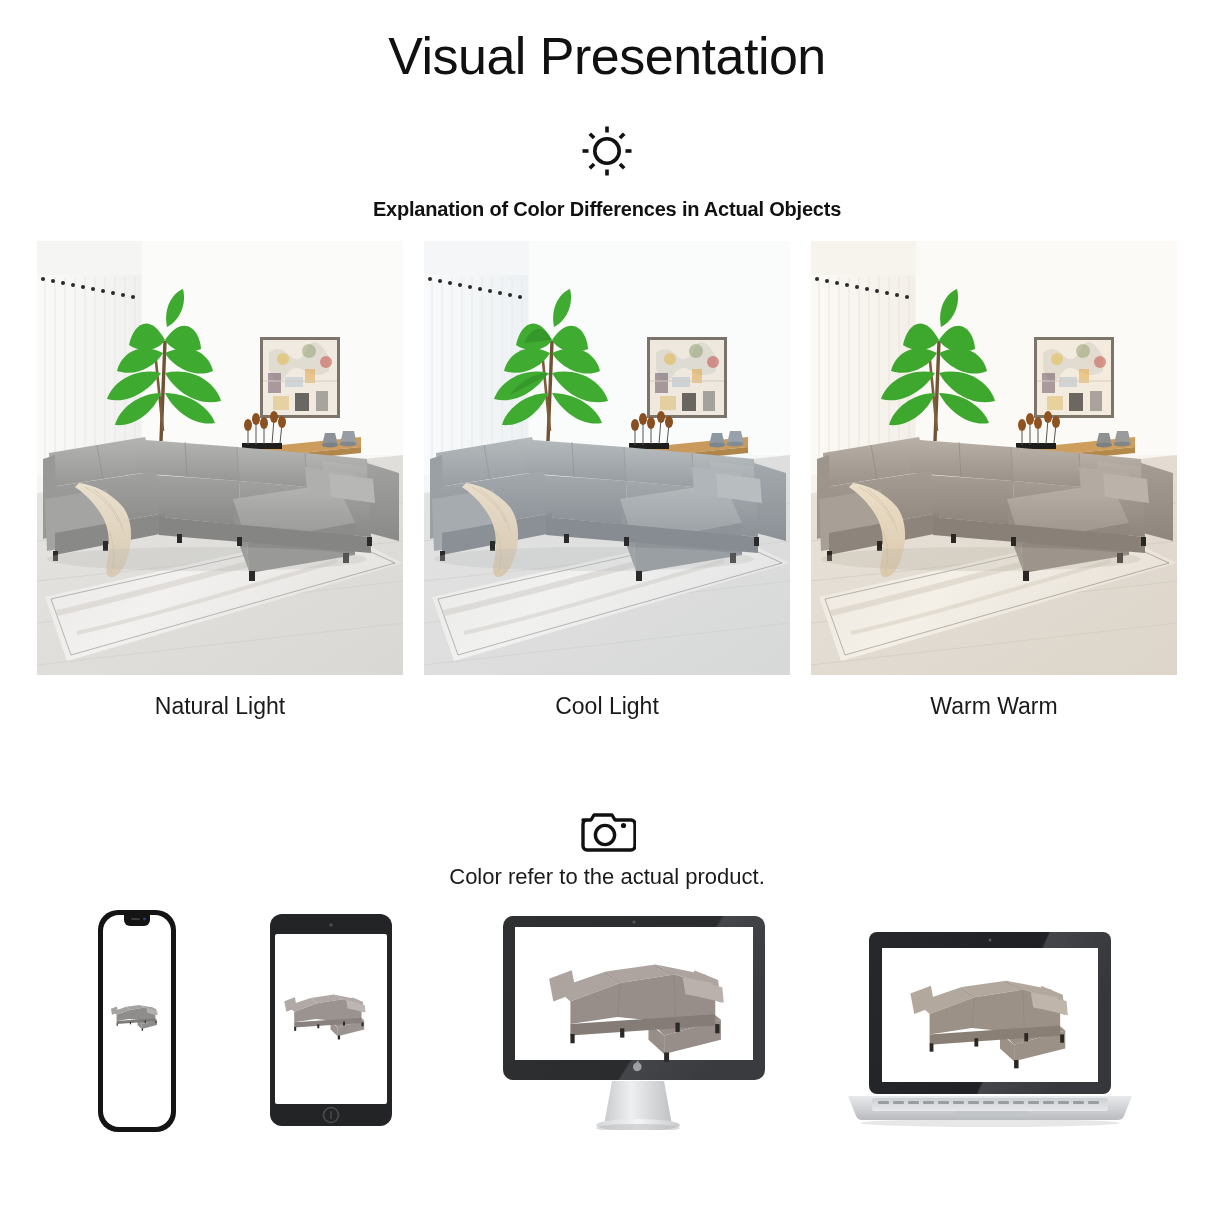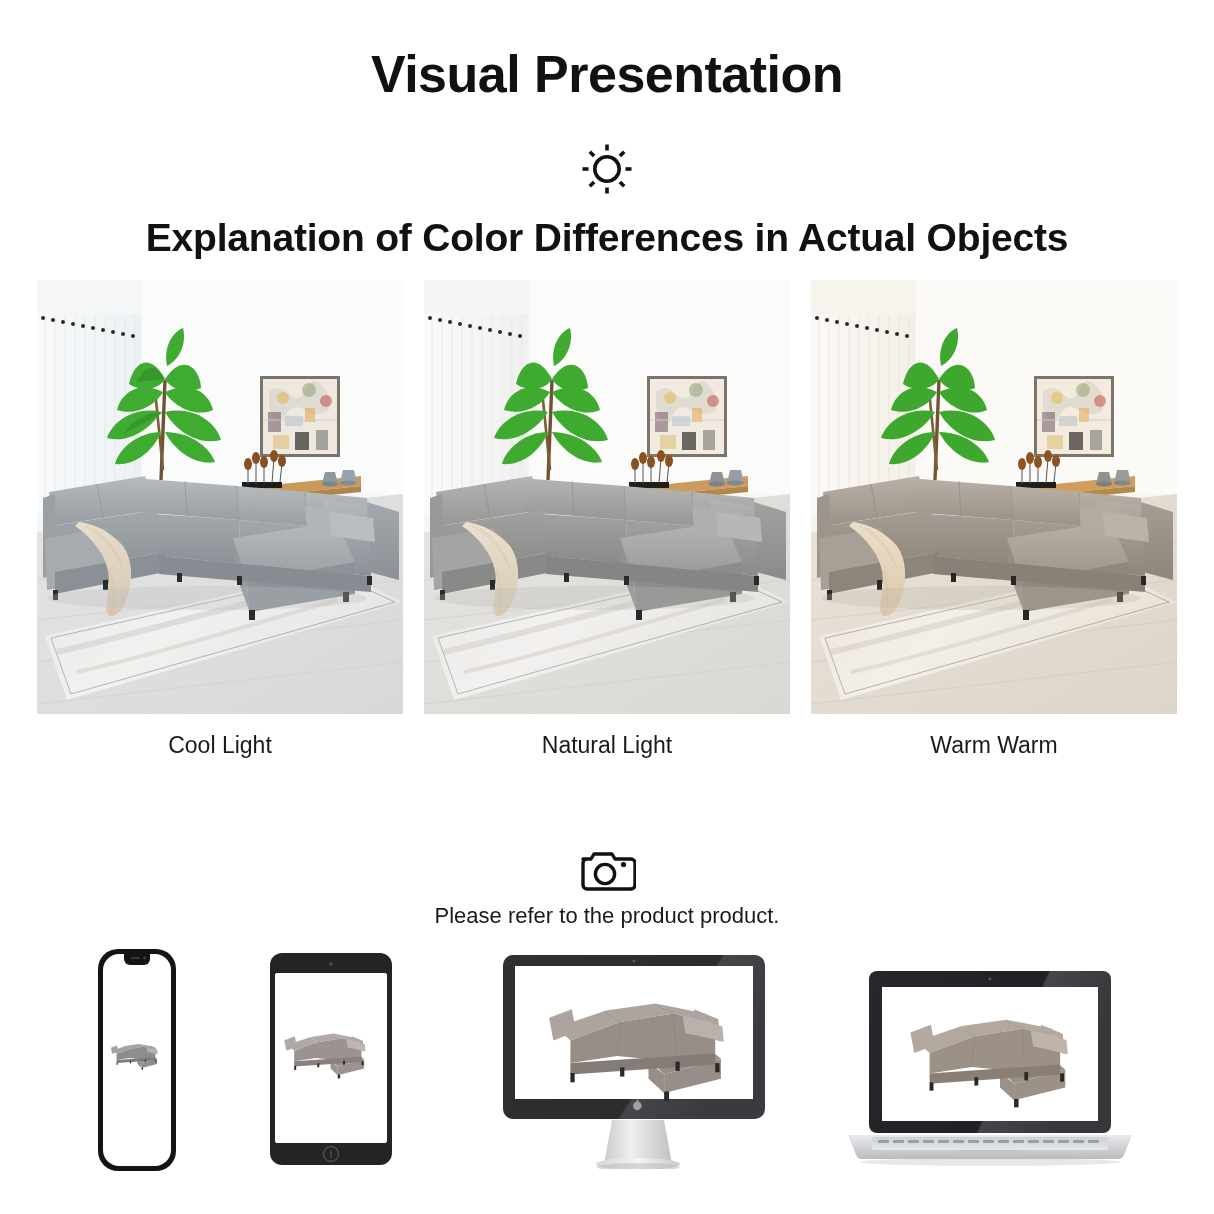--- a/index.html
+++ b/index.html
@@ -8,32 +8,32 @@
     background: #ffffff;
     font-family: "Liberation Sans", sans-serif;
     overflow: hidden;
     position: relative;
   }
   .page { width: 1214px; height: 1214px; position: relative; }
 
   .main-title {
     text-align: center;
     font-size: 52px;
-    font-weight: bold;
+    font-weight: normal;
     color: #111111;
     letter-spacing: -0.5px;
-    margin-top: 44px;
+    margin-top: 26px;
     font-stretch: condensed;
   }
 
   .icon-row { display: flex; justify-content: center; margin-top: 38px; }
 
   .section-head {
     text-align: center;
-    font-size: 39px;
+    font-size: 20px;
     font-weight: bold;
     color: #111111;
     margin-top: 16px;
     letter-spacing: -0.2px;
   }
 
   .panels {
     display: flex;
     justify-content: center;
     gap: 21px;
@@ -96,222 +96,20 @@
           <line x1="39.9" y1="14.1" x2="44.2" y2="9.8"></line>
           <line x1="9.8" y1="44.2" x2="14.1" y2="39.9"></line>
         </g>
       </svg>
     </span>
   </div>
 
   <h2 class="section-head">Explanation of Color Differences in Actual Objects</h2>
 
   <div class="panels">
-
-    <div class="panel-wrap">
-      <div class="panel">
-        <svg viewBox="0 0 366 434" preserveAspectRatio="none">
-          <defs>
-            <linearGradient id="c-wall" x1="0" y1="0" x2="0" y2="1">
-              <stop offset="0" stop-color="#fbfcfc"></stop>
-                <stop offset="1" stop-color="#f1f3f4"></stop>
-            </linearGradient>
-            <linearGradient id="c-floor" x1="0" y1="0" x2="1" y2="1">
-              <stop offset="0" stop-color="#e4e4e3"></stop>
-                <stop offset="1" stop-color="#d7d8d8"></stop>
-            </linearGradient>
-            <linearGradient id="c-rug" x1="0" y1="0" x2="1" y2="0.4">
-              <stop offset="0" stop-color="#e8e8e7"></stop>
-                <stop offset="0.45" stop-color="#f1f1f0"></stop>
-                <stop offset="1" stop-color="#e3e4e3"></stop>
-            </linearGradient>
-            <linearGradient id="c-cur" x1="0" y1="0" x2="1" y2="0">
-              <stop offset="0" stop-color="#f8fafb"></stop>
-                <stop offset="1" stop-color="#eef1f3"></stop>
-            </linearGradient>
-            <linearGradient id="c-sofa" x1="0" y1="0" x2="0" y2="1">
-              <stop offset="0" stop-color="#b5babd"></stop>
-                <stop offset="1" stop-color="#989ea2"></stop>
-            </linearGradient>
-            <linearGradient id="c-sofaD" x1="0" y1="0" x2="0" y2="1">
-              <stop offset="0" stop-color="#a2a8ac"></stop>
-                <stop offset="1" stop-color="#8b9196"></stop>
-            </linearGradient>
-            <linearGradient id="c-throw" x1="0" y1="0" x2="0" y2="1">
-              <stop offset="0" stop-color="#e8ddcb"></stop>
-                <stop offset="1" stop-color="#d6c7b0"></stop>
-            </linearGradient>
-          </defs>
-          <rect width="366" height="434" fill="url(#c-wall)"></rect>
-          <rect x="0" y="0" width="366" height="214" fill="#fafbfb"></rect>
-
-          <polygon points="0,0 105,0 105,230 0,250" fill="#f4f6f7"></polygon>
-
-          <rect x="0" y="34" width="104" height="200" fill="url(#c-cur)"></rect>
-          <g stroke="#e6eaec" stroke-width="1">
-            <line x1="8" y1="36" x2="8" y2="232"></line>
-              <line x1="18" y1="36" x2="18" y2="232"></line>
-            <line x1="28" y1="36" x2="28" y2="232"></line>
-              <line x1="38" y1="36" x2="38" y2="232"></line>
-            <line x1="48" y1="36" x2="48" y2="232"></line>
-              <line x1="58" y1="36" x2="58" y2="232"></line>
-            <line x1="68" y1="36" x2="68" y2="232"></line>
-              <line x1="78" y1="36" x2="78" y2="232"></line>
-            <line x1="88" y1="36" x2="88" y2="232"></line>
-              <line x1="98" y1="36" x2="98" y2="232"></line>
-          </g>
-
-          <g fill="#2a2a2a">
-            <circle cx="6" cy="38" r="2"></circle>
-              <circle cx="16" cy="40" r="2"></circle>
-              <circle cx="26" cy="42" r="2"></circle>
-            <circle cx="36" cy="44" r="2"></circle>
-              <circle cx="46" cy="46" r="2"></circle>
-              <circle cx="56" cy="48" r="2"></circle>
-            <circle cx="66" cy="50" r="2"></circle>
-              <circle cx="76" cy="52" r="2"></circle>
-              <circle cx="86" cy="54" r="2"></circle>
-            <circle cx="96" cy="56" r="2"></circle>
-          </g>
-
-          <polygon points="0,252 366,214 366,434 0,434" fill="url(#c-floor)"></polygon>
-          <g stroke="#cfd0d0" stroke-width="0.9" opacity="0.8">
-            <line x1="0" y1="300" x2="366" y2="262"></line>
-              <line x1="0" y1="340" x2="366" y2="300"></line>
-            <line x1="0" y1="382" x2="366" y2="340"></line>
-              <line x1="0" y1="424" x2="366" y2="382"></line>
-          </g>
-
-          <polygon points="8,356 300,290 366,322 30,420" fill="url(#c-rug)"></polygon>
-          <polygon points="14,358 297,294 358,322 34,414" fill="none" stroke="#6a6a6a" stroke-width="0.8" opacity="0.55"></polygon>
-          <path d="M20,372 C90,356 180,330 280,306" stroke="#d2cfcb" stroke-width="6" fill="none" opacity="0.6"></path>
-          <path d="M40,392 C120,374 210,346 300,320" stroke="#cfcbc6" stroke-width="4" fill="none" opacity="0.5"></path>
-
-          <g>
-            <path d="M124,200 L128,100" stroke="#6f5233" stroke-width="3.4" fill="none"></path>
-            <path d="M126,190 L118,110" stroke="#7d5c39" stroke-width="2.6" fill="none"></path>
-            <g fill="#3fab31">
-              <path d="M128,99 C112,70 96,84 92,104 C104,112 122,110 128,99Z"></path>
-              <path d="M128,99 C146,72 163,88 164,108 C150,114 134,110 128,99Z"></path>
-              <path d="M126,112 C104,100 84,112 80,130 C98,136 118,126 126,112Z"></path>
-              <path d="M128,112 C152,100 172,112 176,130 C158,138 136,126 128,112Z"></path>
-              <path d="M124,132 C100,126 76,140 70,158 C92,164 114,148 124,132Z"></path>
-              <path d="M128,132 C154,126 178,140 184,160 C160,166 138,150 128,132Z"></path>
-              <path d="M124,152 C102,152 82,168 78,184 C100,186 118,168 124,152Z"></path>
-              <path d="M128,152 C152,152 172,166 178,182 C156,186 136,168 128,152Z"></path>
-              <path d="M130,86 C126,66 136,52 146,48 C150,64 142,80 130,86Z"></path>
-            </g>
-            <g fill="#2f8a25" opacity="0.55">
-              <path d="M128,99 C118,80 106,88 100,102"></path>
-              <path d="M128,132 C112,130 94,142 86,154"></path>
-            </g>
-          </g>
-
-          <g>
-            <rect x="223" y="96" width="80" height="81" fill="#7a736c"></rect>
-            <rect x="226" y="99" width="74" height="75" fill="#efe9e0"></rect>
-            <g opacity="0.92">
-              <rect x="226" y="99" width="74" height="75" fill="#eee8df"></rect>
-              <path d="M232,112 q10,-9 20,2 t18,-6 t22,8 v14 q-12,8 -24,0 t-20,6 t-16,-8Z" fill="#d8d6cd" opacity="0.8"></path>
-              <circle cx="246" cy="118" r="6" fill="#e0b955" opacity="0.65"></circle>
-              <circle cx="272" cy="110" r="7" fill="#8b9a6b" opacity="0.55"></circle>
-              <circle cx="289" cy="121" r="6" fill="#c2504a" opacity="0.6"></circle>
-              <rect x="231" y="132" width="13" height="20" fill="#6d5668" opacity="0.6"></rect>
-              <rect x="248" y="136" width="18" height="10" fill="#bcc8d4" opacity="0.7"></rect>
-              <rect x="268" y="128" width="10" height="14" fill="#e2a03c" opacity="0.55"></rect>
-              <rect x="236" y="155" width="16" height="14" fill="#d8b257" opacity="0.5"></rect>
-              <rect x="258" y="152" width="14" height="18" fill="#2d2b29" opacity="0.75"></rect>
-              <rect x="279" y="150" width="12" height="20" fill="#5d5d5b" opacity="0.55"></rect>
-              <path d="M226,140 h74" stroke="#cfc9bf" stroke-width="1"></path>
-            </g>
-          </g>
-
-          <g>
-            <polygon points="204,208 324,196 324,206 204,218" fill="#c99a5b"></polygon>
-            <polygon points="204,218 324,206 324,212 204,224" fill="#b0854a"></polygon>
-            <rect x="205" y="202" width="40" height="6" fill="#1d1d1d"></rect>
-            <g stroke="#555" stroke-width="1" fill="none">
-              <line x1="211" y1="204" x2="211" y2="186"></line>
-                <line x1="219" y1="204" x2="219" y2="180"></line>
-              <line x1="227" y1="203" x2="227" y2="184"></line>
-                <line x1="235" y1="203" x2="237" y2="178"></line>
-              <line x1="243" y1="202" x2="245" y2="183"></line>
-            </g>
-            <g fill="#8a4f20">
-              <ellipse cx="211" cy="184" rx="4" ry="6"></ellipse>
-                <ellipse cx="219" cy="178" rx="4" ry="6"></ellipse>
-              <ellipse cx="227" cy="182" rx="4" ry="6"></ellipse>
-                <ellipse cx="237" cy="176" rx="4" ry="6"></ellipse>
-              <ellipse cx="245" cy="181" rx="4" ry="6"></ellipse>
-            </g>
-            <g>
-              <path d="M285,204 l3,-12 h10 l3,12Z" fill="#8c97a0"></path>
-              <ellipse cx="293" cy="204" rx="8" ry="2.6" fill="#7b868f"></ellipse>
-              <path d="M303,203 l3,-13 h11 l3,13Z" fill="#97a2ab"></path>
-              <ellipse cx="311" cy="203" rx="8.5" ry="2.6" fill="#818c95"></ellipse>
-            </g>
-          </g>
-
-          <g>
-
-            <polygon points="12,212 108,196 118,230 14,246" fill="url(#c-sofa)"></polygon>
-            <polygon points="96,198 200,206 202,240 100,232" fill="url(#c-sofa)"></polygon>
-            <polygon points="200,206 268,212 270,246 202,240" fill="url(#c-sofa)"></polygon>
-            <polygon points="268,212 330,218 332,252 270,246" fill="url(#c-sofa)"></polygon>
-            <g stroke="#8f9498" stroke-width="1" opacity="0.7" fill="none">
-              <line x1="60" y1="204" x2="66" y2="238"></line>
-              <line x1="148" y1="201" x2="150" y2="236"></line>
-              <line x1="200" y1="206" x2="202" y2="240"></line>
-              <line x1="268" y1="212" x2="270" y2="246"></line>
-            </g>
-
-            <polygon points="286,220 346,228 348,262 288,254" fill="url(#c-sofa)"></polygon>
-            <polygon points="330,222 362,232 362,300 332,292" fill="url(#c-sofaD)"></polygon>
-
-            <polygon points="14,246 120,230 128,272 18,292" fill="url(#c-sofaD)"></polygon>
-            <polygon points="118,234 202,240 204,284 122,276" fill="url(#c-sofaD)"></polygon>
-            <polygon points="202,240 270,246 272,290 204,284" fill="url(#c-sofaD)"></polygon>
-            <polygon points="270,246 332,252 334,296 272,290" fill="url(#c-sofaD)"></polygon>
-
-            <polygon points="6,218 18,214 20,294 6,298" fill="#9aa0a4"></polygon>
-            <polygon points="8,258 70,248 72,300 10,310" fill="#a5abaf"></polygon>
-
-            <polygon points="196,258 300,242 318,282 210,302" fill="url(#c-sofa)"></polygon>
-            <polygon points="196,262 210,302 212,330 198,292" fill="#93999d"></polygon>
-            <polygon points="210,302 318,282 318,314 212,332" fill="#8d9398"></polygon>
-
-            <polygon points="268,226 318,232 320,258 270,252" fill="#b0b5b9"></polygon>
-            <polygon points="292,232 336,238 338,262 294,256" fill="#b8bdc0"></polygon>
-
-            <polygon points="18,292 128,272 128,292 18,314" fill="#8a9095"></polygon>
-            <polygon points="122,276 334,296 334,312 122,294" fill="#868c91"></polygon>
-
-            <g fill="#2a2a2a">
-              <rect x="16" y="310" width="5" height="10"></rect>
-              <rect x="66" y="300" width="5" height="10"></rect>
-              <rect x="140" y="293" width="5" height="9"></rect>
-              <rect x="200" y="296" width="5" height="9"></rect>
-              <rect x="212" y="330" width="6" height="10"></rect>
-              <rect x="306" y="312" width="6" height="10"></rect>
-              <rect x="330" y="296" width="5" height="9"></rect>
-            </g>
-
-            <path d="M42,242 C58,244 74,252 86,266 C96,280 96,300 90,318 C86,330 80,336 74,336 C70,336 68,330 70,320 C74,300 72,284 62,270 C54,258 44,250 38,246Z" fill="url(#c-throw)"></path>
-            <g stroke="#cbbba3" stroke-width="0.8" opacity="0.7" fill="none">
-              <path d="M48,246 C62,254 76,266 82,282"></path>
-              <path d="M56,248 C70,258 82,272 86,290"></path>
-              <path d="M72,290 C78,304 78,320 74,332"></path>
-            </g>
-          </g>
-
-          <ellipse cx="170" cy="318" rx="160" ry="12" fill="#b9bcbe" opacity="0.3"></ellipse>
-        </svg>
-      </div>
-      <div class="panel-caption">Cool Light</div>
-    </div>
 
     <div class="panel-wrap">
       <div class="panel">
         <svg viewBox="0 0 366 434" preserveAspectRatio="none">
           <defs>
             <linearGradient id="n-wall" x1="0" y1="0" x2="0" y2="1">
               <stop offset="0" stop-color="#fcfcfb"></stop>
                 <stop offset="1" stop-color="#f2f2f0"></stop>
             </linearGradient>
             <linearGradient id="n-floor" x1="0" y1="0" x2="1" y2="1">
@@ -481,20 +279,222 @@
           <ellipse cx="170" cy="318" rx="160" ry="12" fill="#b8b9b6" opacity="0.3"></ellipse>
         </svg>
       </div>
       <div class="panel-caption">Natural Light</div>
     </div>
 
     <div class="panel-wrap">
       <div class="panel">
         <svg viewBox="0 0 366 434" preserveAspectRatio="none">
           <defs>
+            <linearGradient id="c-wall" x1="0" y1="0" x2="0" y2="1">
+              <stop offset="0" stop-color="#fbfcfc"></stop>
+                <stop offset="1" stop-color="#f1f3f4"></stop>
+            </linearGradient>
+            <linearGradient id="c-floor" x1="0" y1="0" x2="1" y2="1">
+              <stop offset="0" stop-color="#e4e4e3"></stop>
+                <stop offset="1" stop-color="#d7d8d8"></stop>
+            </linearGradient>
+            <linearGradient id="c-rug" x1="0" y1="0" x2="1" y2="0.4">
+              <stop offset="0" stop-color="#e8e8e7"></stop>
+                <stop offset="0.45" stop-color="#f1f1f0"></stop>
+                <stop offset="1" stop-color="#e3e4e3"></stop>
+            </linearGradient>
+            <linearGradient id="c-cur" x1="0" y1="0" x2="1" y2="0">
+              <stop offset="0" stop-color="#f8fafb"></stop>
+                <stop offset="1" stop-color="#eef1f3"></stop>
+            </linearGradient>
+            <linearGradient id="c-sofa" x1="0" y1="0" x2="0" y2="1">
+              <stop offset="0" stop-color="#b5babd"></stop>
+                <stop offset="1" stop-color="#989ea2"></stop>
+            </linearGradient>
+            <linearGradient id="c-sofaD" x1="0" y1="0" x2="0" y2="1">
+              <stop offset="0" stop-color="#a2a8ac"></stop>
+                <stop offset="1" stop-color="#8b9196"></stop>
+            </linearGradient>
+            <linearGradient id="c-throw" x1="0" y1="0" x2="0" y2="1">
+              <stop offset="0" stop-color="#e8ddcb"></stop>
+                <stop offset="1" stop-color="#d6c7b0"></stop>
+            </linearGradient>
+          </defs>
+          <rect width="366" height="434" fill="url(#c-wall)"></rect>
+          <rect x="0" y="0" width="366" height="214" fill="#fafbfb"></rect>
+
+          <polygon points="0,0 105,0 105,230 0,250" fill="#f4f6f7"></polygon>
+
+          <rect x="0" y="34" width="104" height="200" fill="url(#c-cur)"></rect>
+          <g stroke="#e6eaec" stroke-width="1">
+            <line x1="8" y1="36" x2="8" y2="232"></line>
+              <line x1="18" y1="36" x2="18" y2="232"></line>
+            <line x1="28" y1="36" x2="28" y2="232"></line>
+              <line x1="38" y1="36" x2="38" y2="232"></line>
+            <line x1="48" y1="36" x2="48" y2="232"></line>
+              <line x1="58" y1="36" x2="58" y2="232"></line>
+            <line x1="68" y1="36" x2="68" y2="232"></line>
+              <line x1="78" y1="36" x2="78" y2="232"></line>
+            <line x1="88" y1="36" x2="88" y2="232"></line>
+              <line x1="98" y1="36" x2="98" y2="232"></line>
+          </g>
+
+          <g fill="#2a2a2a">
+            <circle cx="6" cy="38" r="2"></circle>
+              <circle cx="16" cy="40" r="2"></circle>
+              <circle cx="26" cy="42" r="2"></circle>
+            <circle cx="36" cy="44" r="2"></circle>
+              <circle cx="46" cy="46" r="2"></circle>
+              <circle cx="56" cy="48" r="2"></circle>
+            <circle cx="66" cy="50" r="2"></circle>
+              <circle cx="76" cy="52" r="2"></circle>
+              <circle cx="86" cy="54" r="2"></circle>
+            <circle cx="96" cy="56" r="2"></circle>
+          </g>
+
+          <polygon points="0,252 366,214 366,434 0,434" fill="url(#c-floor)"></polygon>
+          <g stroke="#cfd0d0" stroke-width="0.9" opacity="0.8">
+            <line x1="0" y1="300" x2="366" y2="262"></line>
+              <line x1="0" y1="340" x2="366" y2="300"></line>
+            <line x1="0" y1="382" x2="366" y2="340"></line>
+              <line x1="0" y1="424" x2="366" y2="382"></line>
+          </g>
+
+          <polygon points="8,356 300,290 366,322 30,420" fill="url(#c-rug)"></polygon>
+          <polygon points="14,358 297,294 358,322 34,414" fill="none" stroke="#6a6a6a" stroke-width="0.8" opacity="0.55"></polygon>
+          <path d="M20,372 C90,356 180,330 280,306" stroke="#d2cfcb" stroke-width="6" fill="none" opacity="0.6"></path>
+          <path d="M40,392 C120,374 210,346 300,320" stroke="#cfcbc6" stroke-width="4" fill="none" opacity="0.5"></path>
+
+          <g>
+            <path d="M124,200 L128,100" stroke="#6f5233" stroke-width="3.4" fill="none"></path>
+            <path d="M126,190 L118,110" stroke="#7d5c39" stroke-width="2.6" fill="none"></path>
+            <g fill="#3fab31">
+              <path d="M128,99 C112,70 96,84 92,104 C104,112 122,110 128,99Z"></path>
+              <path d="M128,99 C146,72 163,88 164,108 C150,114 134,110 128,99Z"></path>
+              <path d="M126,112 C104,100 84,112 80,130 C98,136 118,126 126,112Z"></path>
+              <path d="M128,112 C152,100 172,112 176,130 C158,138 136,126 128,112Z"></path>
+              <path d="M124,132 C100,126 76,140 70,158 C92,164 114,148 124,132Z"></path>
+              <path d="M128,132 C154,126 178,140 184,160 C160,166 138,150 128,132Z"></path>
+              <path d="M124,152 C102,152 82,168 78,184 C100,186 118,168 124,152Z"></path>
+              <path d="M128,152 C152,152 172,166 178,182 C156,186 136,168 128,152Z"></path>
+              <path d="M130,86 C126,66 136,52 146,48 C150,64 142,80 130,86Z"></path>
+            </g>
+            <g fill="#2f8a25" opacity="0.55">
+              <path d="M128,99 C118,80 106,88 100,102"></path>
+              <path d="M128,132 C112,130 94,142 86,154"></path>
+            </g>
+          </g>
+
+          <g>
+            <rect x="223" y="96" width="80" height="81" fill="#7a736c"></rect>
+            <rect x="226" y="99" width="74" height="75" fill="#efe9e0"></rect>
+            <g opacity="0.92">
+              <rect x="226" y="99" width="74" height="75" fill="#eee8df"></rect>
+              <path d="M232,112 q10,-9 20,2 t18,-6 t22,8 v14 q-12,8 -24,0 t-20,6 t-16,-8Z" fill="#d8d6cd" opacity="0.8"></path>
+              <circle cx="246" cy="118" r="6" fill="#e0b955" opacity="0.65"></circle>
+              <circle cx="272" cy="110" r="7" fill="#8b9a6b" opacity="0.55"></circle>
+              <circle cx="289" cy="121" r="6" fill="#c2504a" opacity="0.6"></circle>
+              <rect x="231" y="132" width="13" height="20" fill="#6d5668" opacity="0.6"></rect>
+              <rect x="248" y="136" width="18" height="10" fill="#bcc8d4" opacity="0.7"></rect>
+              <rect x="268" y="128" width="10" height="14" fill="#e2a03c" opacity="0.55"></rect>
+              <rect x="236" y="155" width="16" height="14" fill="#d8b257" opacity="0.5"></rect>
+              <rect x="258" y="152" width="14" height="18" fill="#2d2b29" opacity="0.75"></rect>
+              <rect x="279" y="150" width="12" height="20" fill="#5d5d5b" opacity="0.55"></rect>
+              <path d="M226,140 h74" stroke="#cfc9bf" stroke-width="1"></path>
+            </g>
+          </g>
+
+          <g>
+            <polygon points="204,208 324,196 324,206 204,218" fill="#c99a5b"></polygon>
+            <polygon points="204,218 324,206 324,212 204,224" fill="#b0854a"></polygon>
+            <rect x="205" y="202" width="40" height="6" fill="#1d1d1d"></rect>
+            <g stroke="#555" stroke-width="1" fill="none">
+              <line x1="211" y1="204" x2="211" y2="186"></line>
+                <line x1="219" y1="204" x2="219" y2="180"></line>
+              <line x1="227" y1="203" x2="227" y2="184"></line>
+                <line x1="235" y1="203" x2="237" y2="178"></line>
+              <line x1="243" y1="202" x2="245" y2="183"></line>
+            </g>
+            <g fill="#8a4f20">
+              <ellipse cx="211" cy="184" rx="4" ry="6"></ellipse>
+                <ellipse cx="219" cy="178" rx="4" ry="6"></ellipse>
+              <ellipse cx="227" cy="182" rx="4" ry="6"></ellipse>
+                <ellipse cx="237" cy="176" rx="4" ry="6"></ellipse>
+              <ellipse cx="245" cy="181" rx="4" ry="6"></ellipse>
+            </g>
+            <g>
+              <path d="M285,204 l3,-12 h10 l3,12Z" fill="#8c97a0"></path>
+              <ellipse cx="293" cy="204" rx="8" ry="2.6" fill="#7b868f"></ellipse>
+              <path d="M303,203 l3,-13 h11 l3,13Z" fill="#97a2ab"></path>
+              <ellipse cx="311" cy="203" rx="8.5" ry="2.6" fill="#818c95"></ellipse>
+            </g>
+          </g>
+
+          <g>
+
+            <polygon points="12,212 108,196 118,230 14,246" fill="url(#c-sofa)"></polygon>
+            <polygon points="96,198 200,206 202,240 100,232" fill="url(#c-sofa)"></polygon>
+            <polygon points="200,206 268,212 270,246 202,240" fill="url(#c-sofa)"></polygon>
+            <polygon points="268,212 330,218 332,252 270,246" fill="url(#c-sofa)"></polygon>
+            <g stroke="#8f9498" stroke-width="1" opacity="0.7" fill="none">
+              <line x1="60" y1="204" x2="66" y2="238"></line>
+              <line x1="148" y1="201" x2="150" y2="236"></line>
+              <line x1="200" y1="206" x2="202" y2="240"></line>
+              <line x1="268" y1="212" x2="270" y2="246"></line>
+            </g>
+
+            <polygon points="286,220 346,228 348,262 288,254" fill="url(#c-sofa)"></polygon>
+            <polygon points="330,222 362,232 362,300 332,292" fill="url(#c-sofaD)"></polygon>
+
+            <polygon points="14,246 120,230 128,272 18,292" fill="url(#c-sofaD)"></polygon>
+            <polygon points="118,234 202,240 204,284 122,276" fill="url(#c-sofaD)"></polygon>
+            <polygon points="202,240 270,246 272,290 204,284" fill="url(#c-sofaD)"></polygon>
+            <polygon points="270,246 332,252 334,296 272,290" fill="url(#c-sofaD)"></polygon>
+
+            <polygon points="6,218 18,214 20,294 6,298" fill="#9aa0a4"></polygon>
+            <polygon points="8,258 70,248 72,300 10,310" fill="#a5abaf"></polygon>
+
+            <polygon points="196,258 300,242 318,282 210,302" fill="url(#c-sofa)"></polygon>
+            <polygon points="196,262 210,302 212,330 198,292" fill="#93999d"></polygon>
+            <polygon points="210,302 318,282 318,314 212,332" fill="#8d9398"></polygon>
+
+            <polygon points="268,226 318,232 320,258 270,252" fill="#b0b5b9"></polygon>
+            <polygon points="292,232 336,238 338,262 294,256" fill="#b8bdc0"></polygon>
+
+            <polygon points="18,292 128,272 128,292 18,314" fill="#8a9095"></polygon>
+            <polygon points="122,276 334,296 334,312 122,294" fill="#868c91"></polygon>
+
+            <g fill="#2a2a2a">
+              <rect x="16" y="310" width="5" height="10"></rect>
+              <rect x="66" y="300" width="5" height="10"></rect>
+              <rect x="140" y="293" width="5" height="9"></rect>
+              <rect x="200" y="296" width="5" height="9"></rect>
+              <rect x="212" y="330" width="6" height="10"></rect>
+              <rect x="306" y="312" width="6" height="10"></rect>
+              <rect x="330" y="296" width="5" height="9"></rect>
+            </g>
+
+            <path d="M42,242 C58,244 74,252 86,266 C96,280 96,300 90,318 C86,330 80,336 74,336 C70,336 68,330 70,320 C74,300 72,284 62,270 C54,258 44,250 38,246Z" fill="url(#c-throw)"></path>
+            <g stroke="#cbbba3" stroke-width="0.8" opacity="0.7" fill="none">
+              <path d="M48,246 C62,254 76,266 82,282"></path>
+              <path d="M56,248 C70,258 82,272 86,290"></path>
+              <path d="M72,290 C78,304 78,320 74,332"></path>
+            </g>
+          </g>
+
+          <ellipse cx="170" cy="318" rx="160" ry="12" fill="#b9bcbe" opacity="0.3"></ellipse>
+        </svg>
+      </div>
+      <div class="panel-caption">Cool Light</div>
+    </div>
+
+    <div class="panel-wrap">
+      <div class="panel">
+        <svg viewBox="0 0 366 434" preserveAspectRatio="none">
+          <defs>
             <linearGradient id="w-wall" x1="0" y1="0" x2="0" y2="1">
               <stop offset="0" stop-color="#fdfbf8"></stop>
                 <stop offset="1" stop-color="#f5f1ec"></stop>
             </linearGradient>
             <linearGradient id="w-floor" x1="0" y1="0" x2="1" y2="1">
               <stop offset="0" stop-color="#e8e2d9"></stop>
                 <stop offset="1" stop-color="#dcd5ca"></stop>
             </linearGradient>
             <linearGradient id="w-rug" x1="0" y1="0" x2="1" y2="0.4">
               <stop offset="0" stop-color="#ece6dd"></stop>
@@ -667,21 +667,21 @@
   <div class="cam-row">
     <span>
       <svg width="58" height="46" viewBox="0 0 58 46">
         <path d="M5,12 h8 l3,-5 h18 l3,5 h16 a4,4 0 0 1 4,4 v22 a4,4 0 0 1 -4,4 h-44 a4,4 0 0 1 -4,-4 v-22 a4,4 0 0 1 4,-4 Z" fill="none" stroke="#111" stroke-width="3.4" stroke-linejoin="round"></path>
         <circle cx="27" cy="27" r="9.6" fill="none" stroke="#111" stroke-width="3.4"></circle>
         <circle cx="45.5" cy="17.5" r="2.6" fill="#111"></circle>
       </svg>
     </span>
   </div>
 
-  <div class="sub-note">Please refer to the product product.</div>
+  <div class="sub-note">Color refer to the actual product.</div>
 
   <div class="devices">
 
     <div class="dev" id="dev-phone">
       <svg width="82" height="226" viewBox="0 0 82 226">
         <rect x="2" y="2" width="78" height="222" rx="20" fill="#141414"></rect>
         <rect x="7" y="7" width="68" height="212" rx="16" fill="#ffffff"></rect>
         <path d="M28,7 h26 a0,0 0 0 1 0,0 v5 a6,6 0 0 1 -6,6 h-14 a6,6 0 0 1 -6,-6 Z" fill="#141414"></path>
         <rect x="35" y="10" width="9" height="2" rx="1" fill="#3a3a3a"></rect>
         <circle cx="48.5" cy="11" r="1.4" fill="#26407a"></circle>

